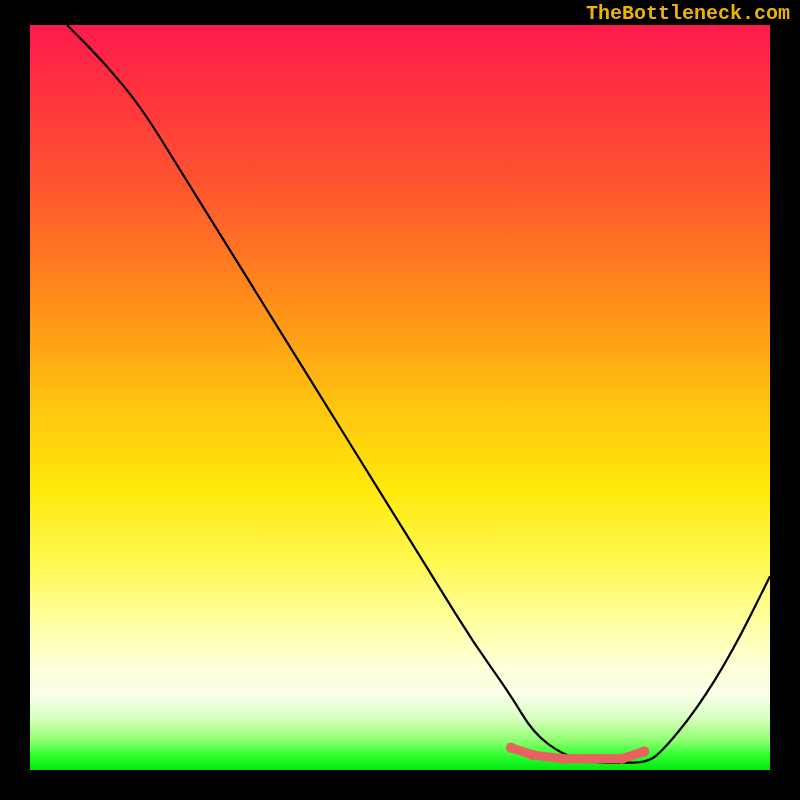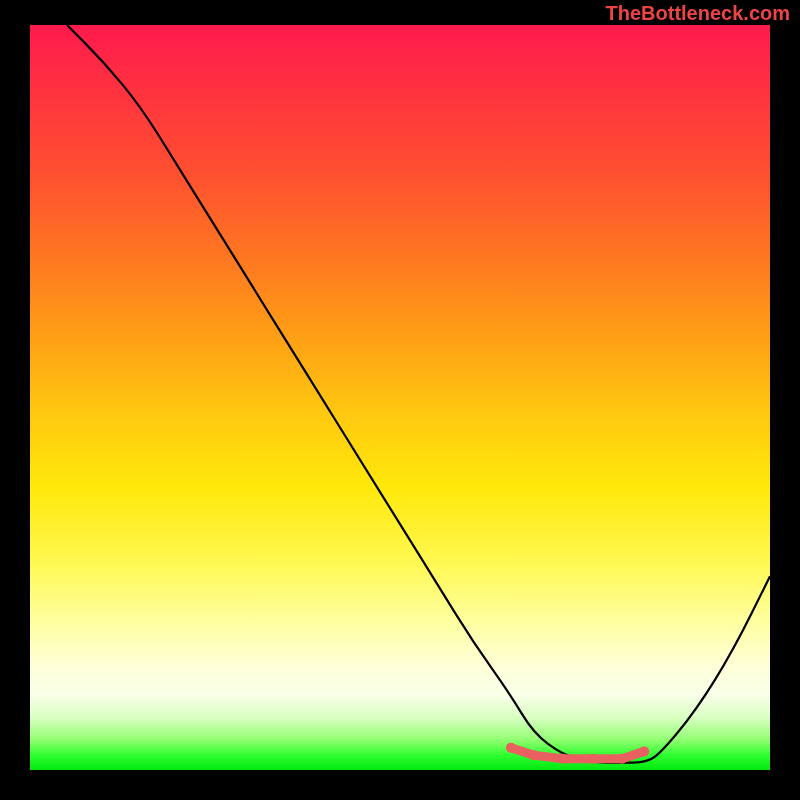--- a/index.html
+++ b/index.html
@@ -8,24 +8,25 @@
     height: 800px;
     background: #000;
     position: relative;
     font-family: Arial, sans-serif;
     overflow: hidden;
   }
   .watermark {
     position: absolute;
     top: 2px;
     right: 10px;
-    color: #ef4444;
+    color: #eab308;
     font-size: 20px;
     font-weight: bold;
     z-index: 10;
+    font-family: Liberation Mono, monospace;
   }
   .plot-area {
     position: absolute;
     left: 30px;
     top: 25px;
     width: 740px;
     height: 745px;
     overflow: hidden;
   }
   .gradient-bg {

